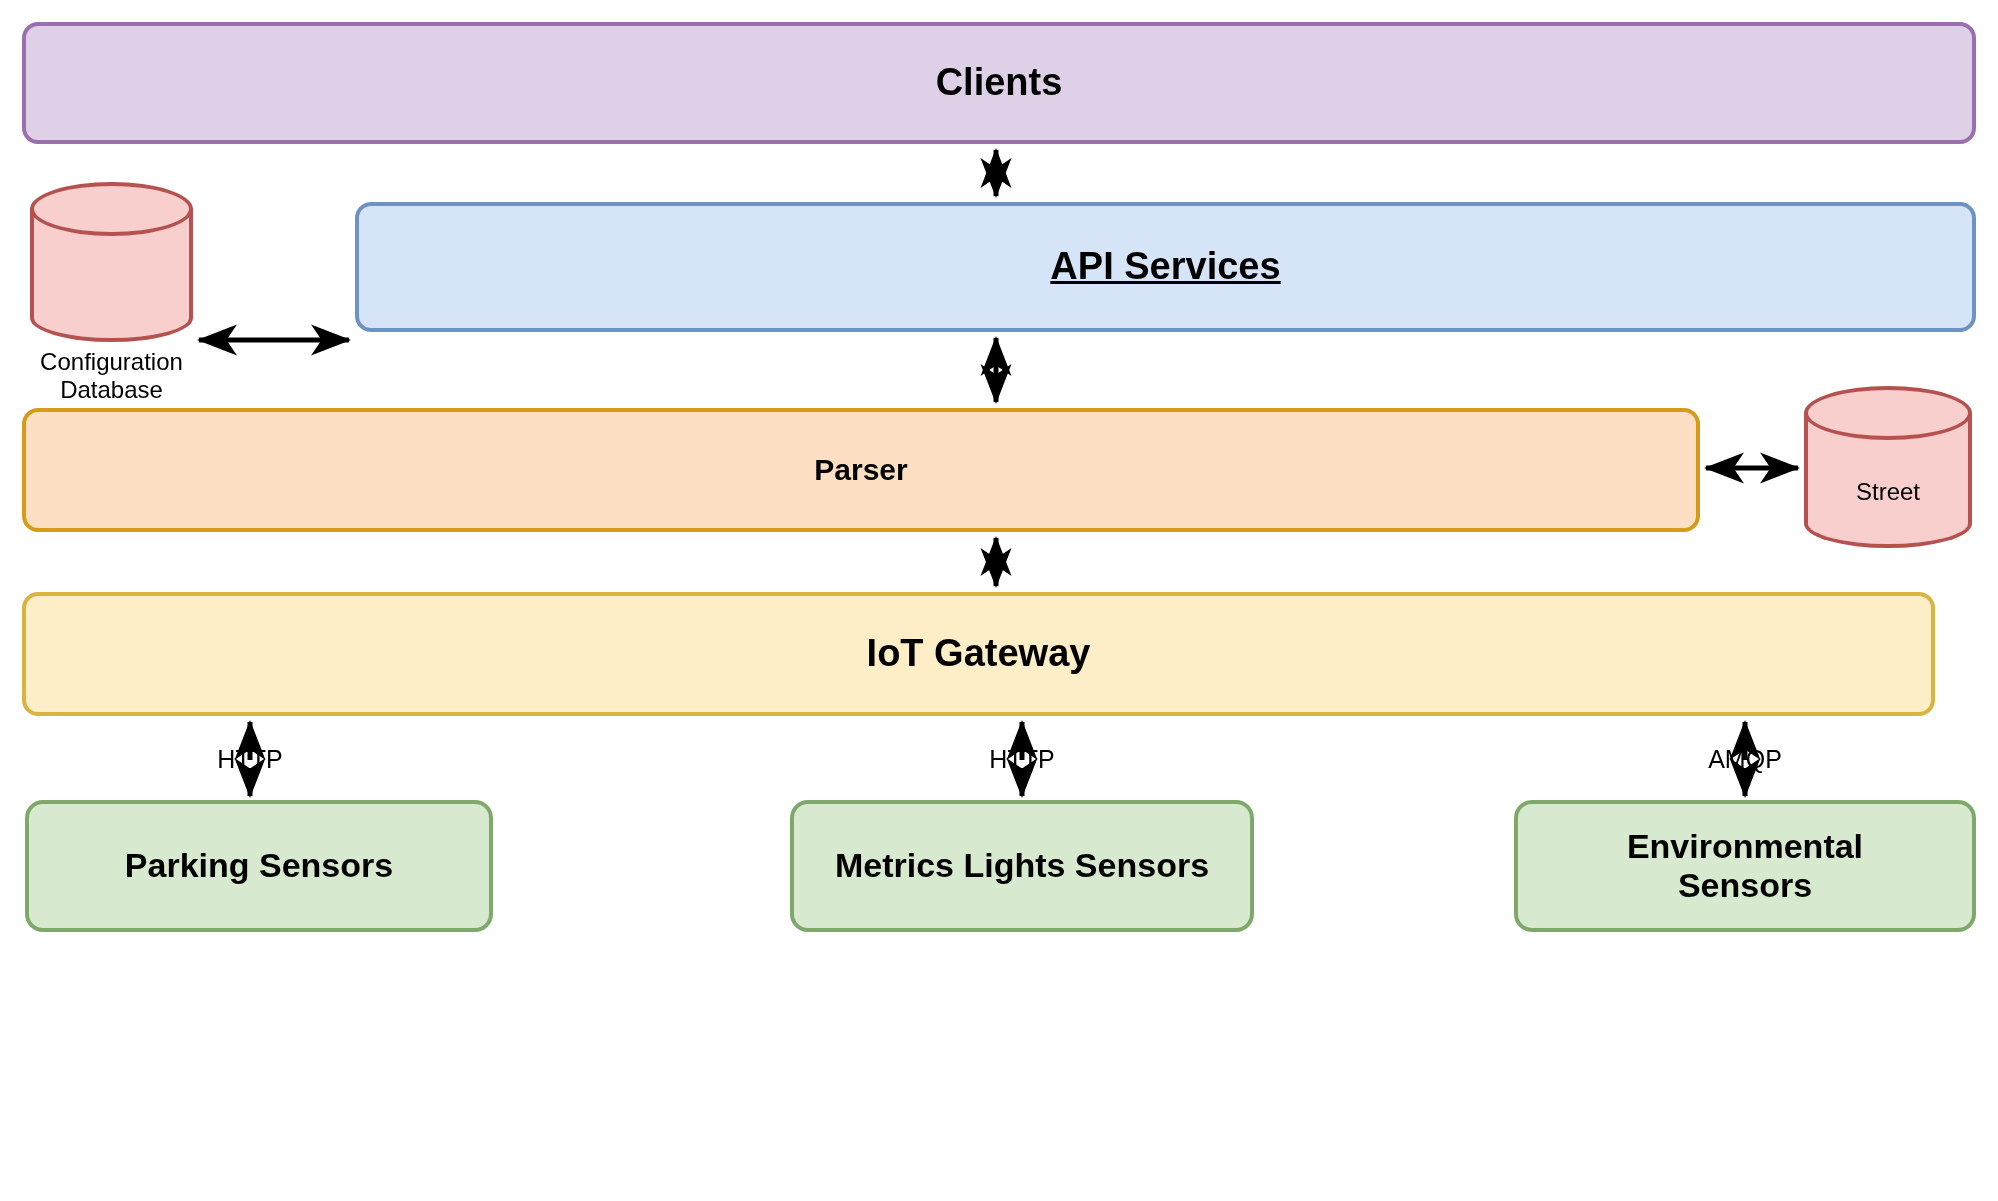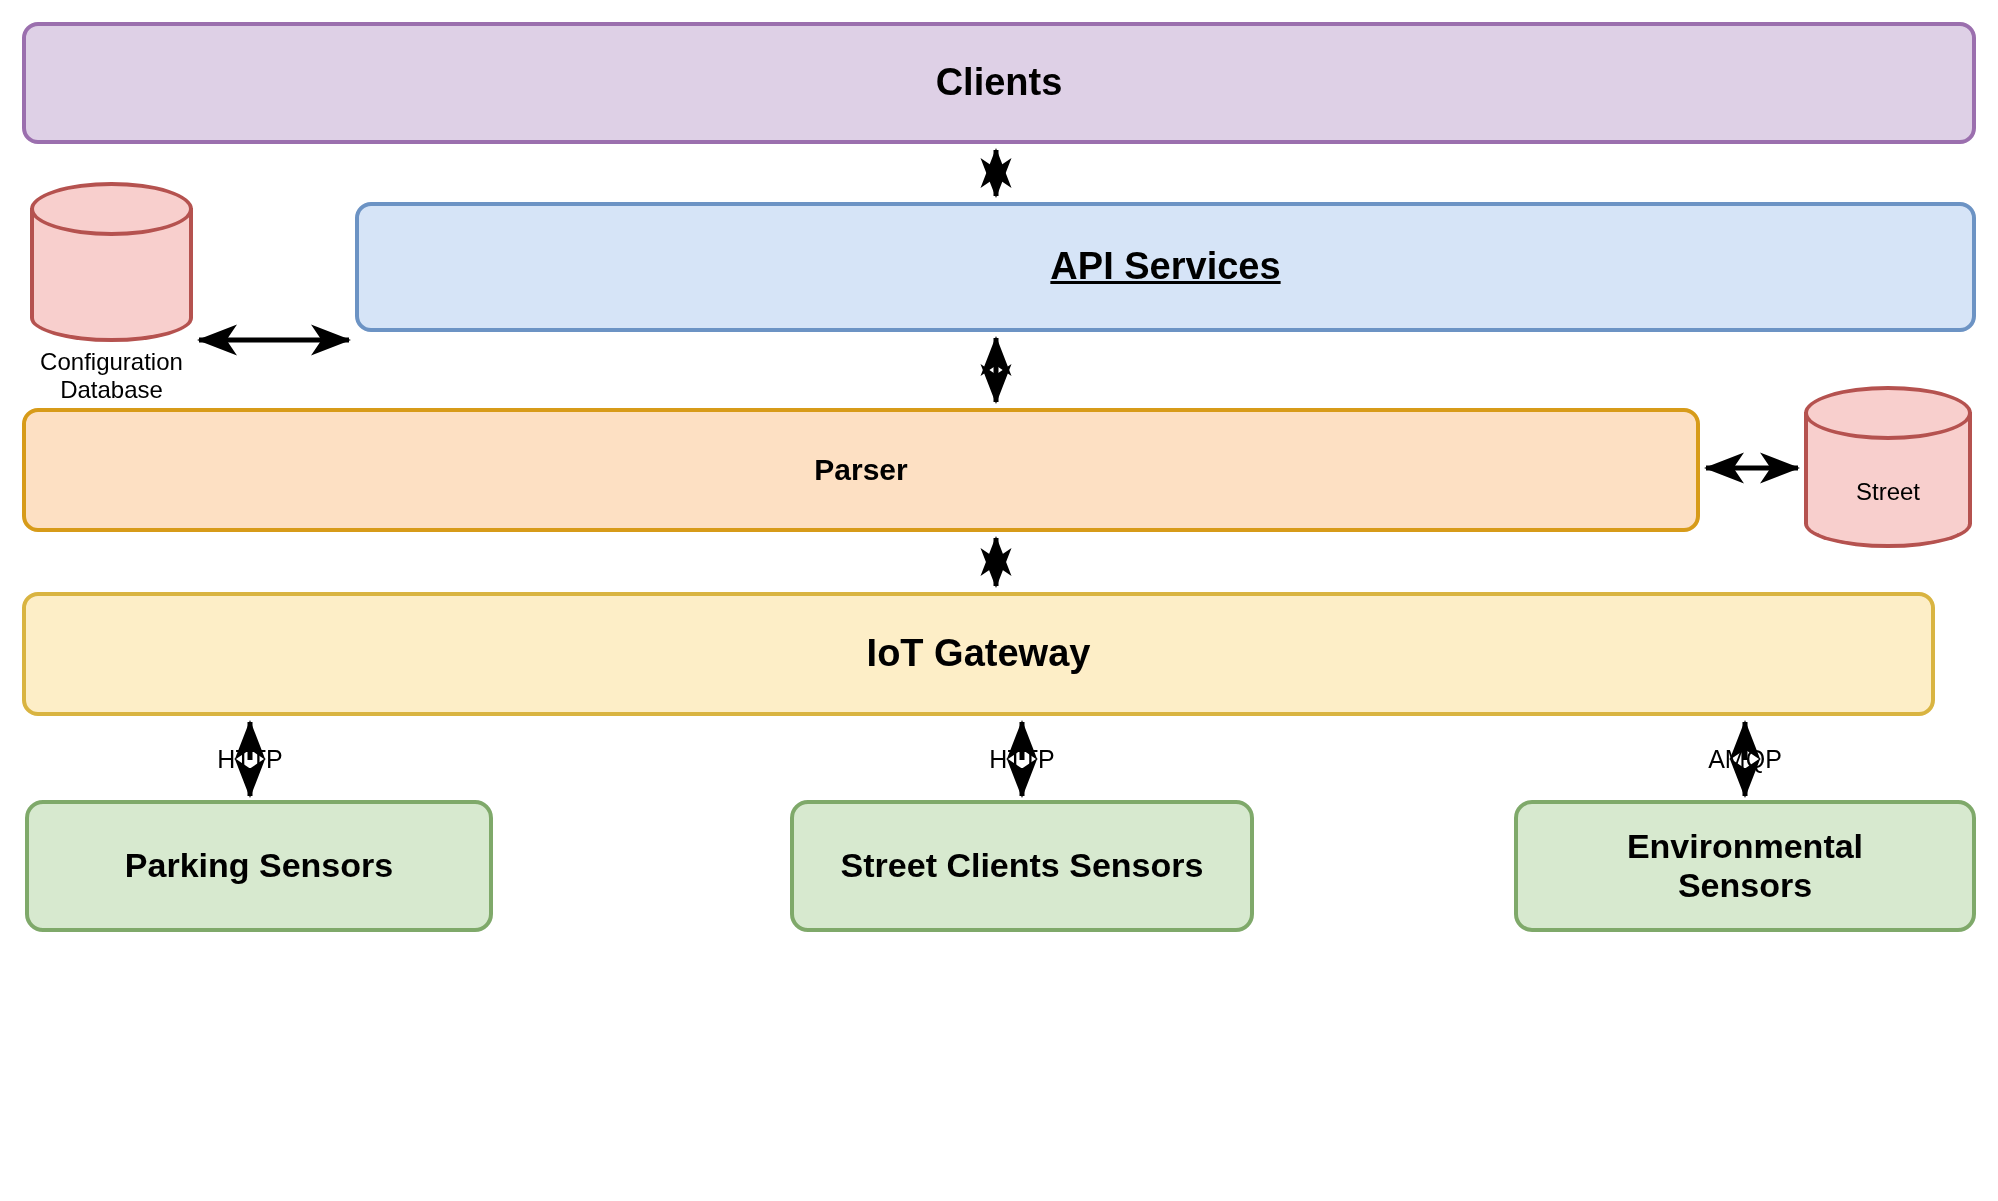--- a/index.html
+++ b/index.html
@@ -149,21 +149,21 @@
 
   <div class="node" id="node-iot-gateway">
     <span class="node-label">IoT Gateway</span>
   </div>
 
   <div class="node sensor-node" id="node-parking-sensors">
     <span class="node-label">Parking Sensors</span>
   </div>
 
   <div class="node sensor-node" id="node-street-lights-sensors">
-    <span class="node-label">Street Clients Sensors</span>
+    <span class="node-label">Metrics Lights Sensors</span>
   </div>
 
   <div class="node sensor-node" id="node-environmental-sensors">
     <span class="node-label">Environmental
 Sensors</span>
   </div>
 
   <div class="cylinder" id="cyl-config-db">
     <div class="cyl-body"></div>
     <div class="cyl-top"></div>

